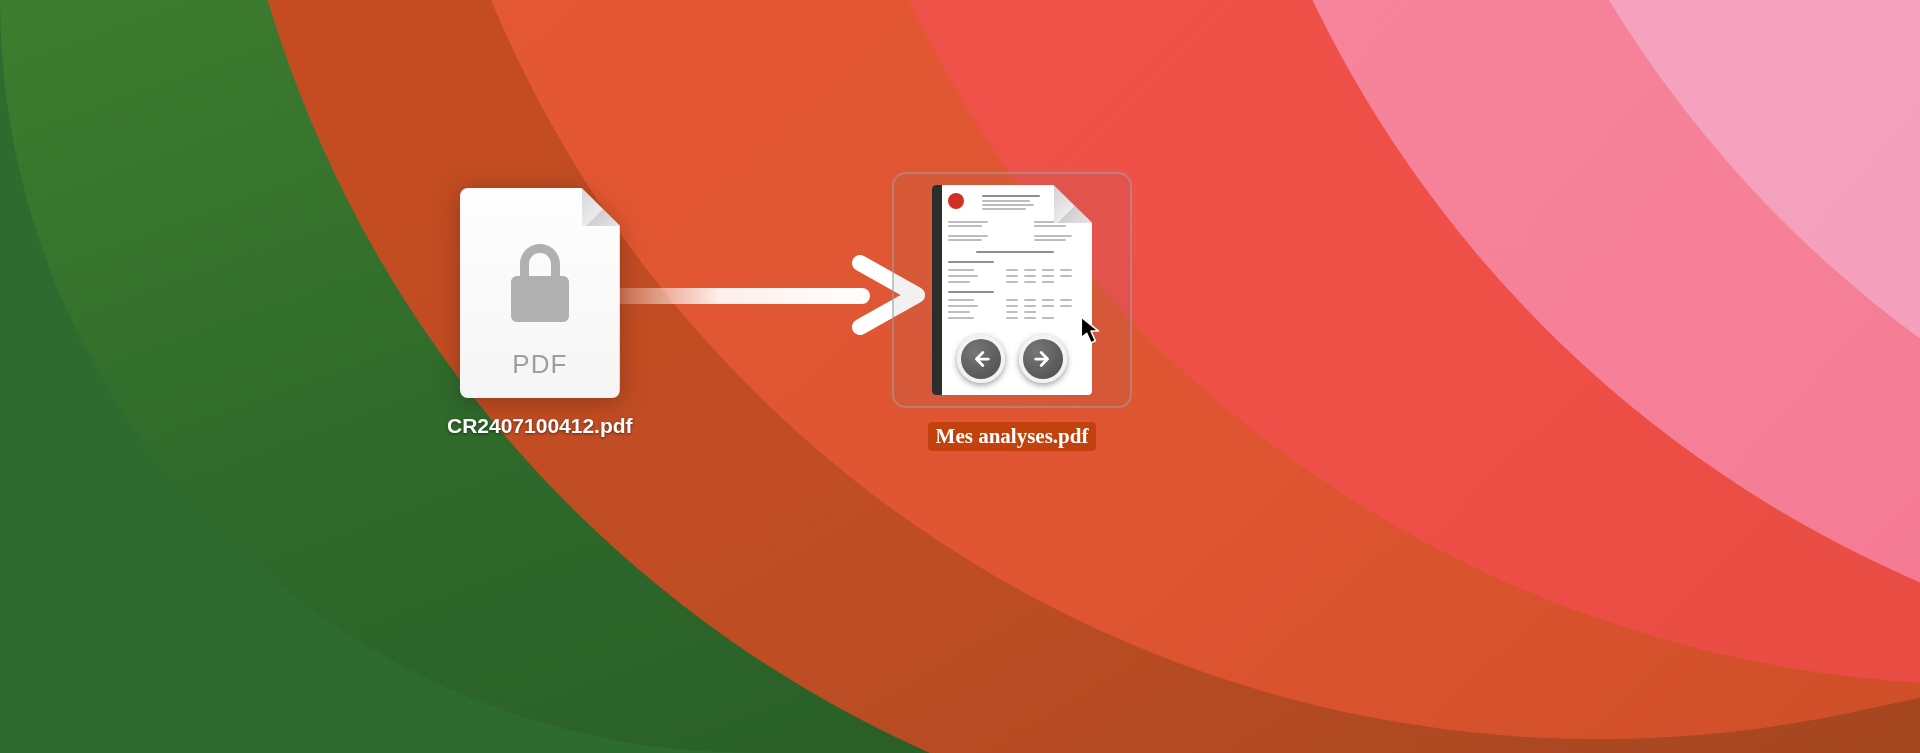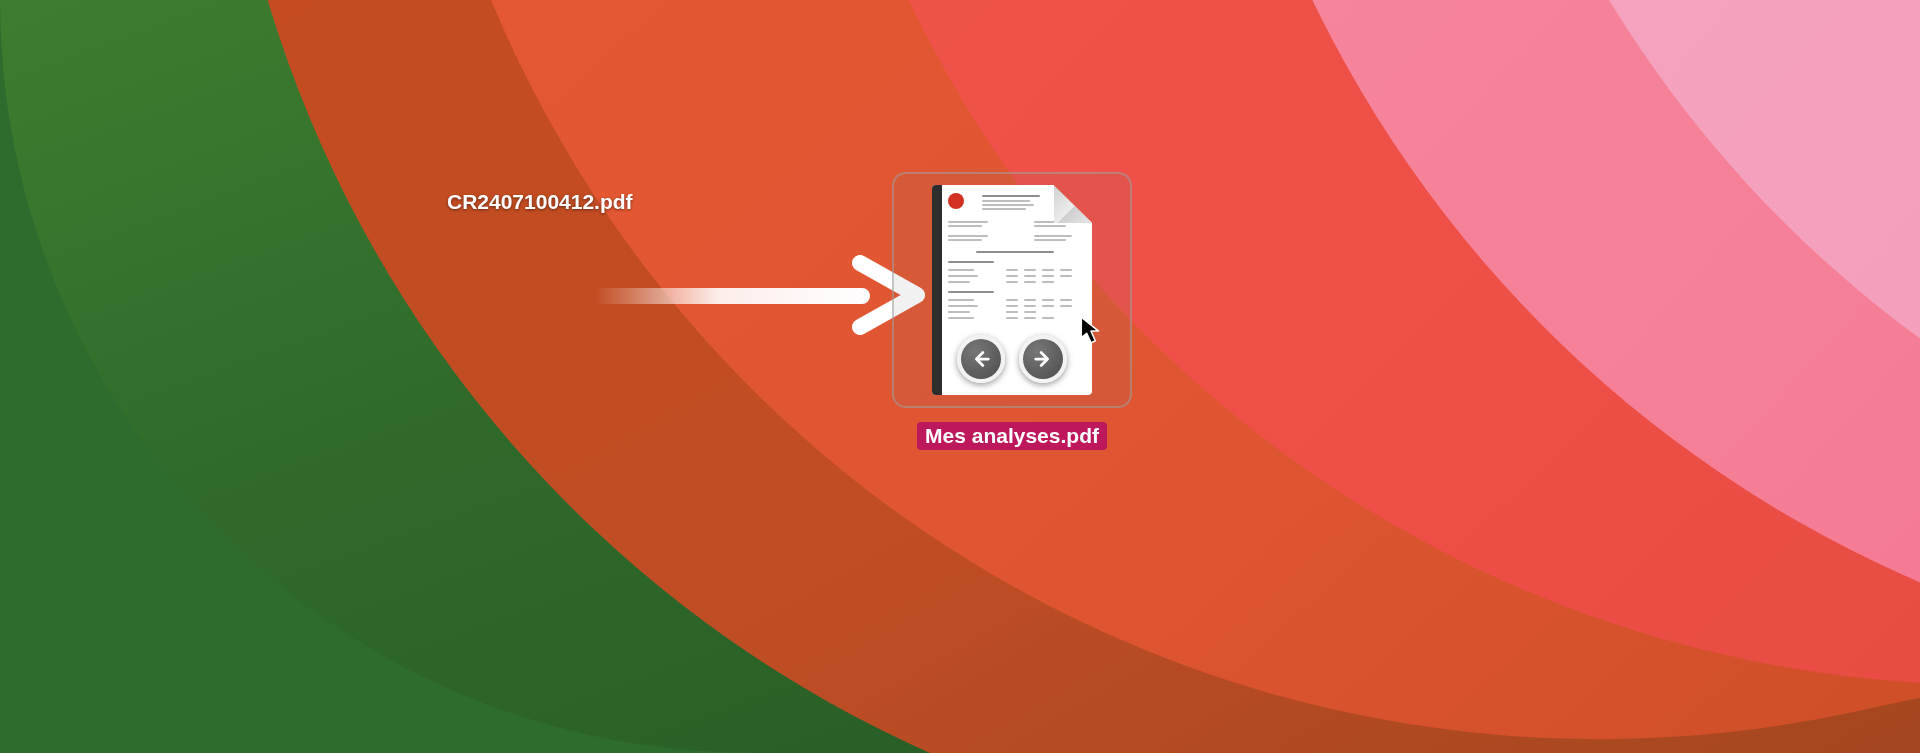--- a/index.html
+++ b/index.html
@@ -66,22 +66,23 @@
   .file-label {
     font-size: 21px;
     font-weight: 600;
     color: #fff;
     text-shadow: 0 1px 3px rgba(0,0,0,0.5);
     padding: 2px 8px;
     border-radius: 4px;
     white-space: nowrap;
   }
   .file-label.selected {
-    background: #be185d;
+    background: #c2410c;
     text-shadow: none;
+    font-family: Liberation Serif, serif;
   }
 
   
   .pdf-icon-wrap {
     width: 160px;
     height: 210px;
     position: relative;
     filter: drop-shadow(0 4px 12px rgba(0,0,0,0.25));
   }
   .page-sheet {
@@ -182,20 +183,28 @@
 <div class="wallpaper">
   <div class="band band-green"></div>
   <div class="band band-orange-dk"></div>
   <div class="band band-orange"></div>
   <div class="band band-red"></div>
   <div class="band band-pink"></div>
   <div class="band band-pink-lite"></div>
 </div>
 
 <div class="desktop-item" id="item-left">
+  <div class="pdf-icon-wrap">
+    <div class="page-sheet"></div>
+    <div class="page-fold"></div>
+    <svg class="lock-svg" width="66" height="78" viewBox="0 0 66 78">
+      <path fill="#b0b0b0" d="M33 0c-11 0-20 9-20 20v12h-3c-3.3 0-6 2.7-6 6v34c0 3.3 2.7 6 6 6h46c3.3 0 6-2.7 6-6V38c0-3.3-2.7-6-6-6h-3V20C53 9 44 0 33 0zm0 9c6.1 0 11 4.9 11 11v12H22V20c0-6.1 4.9-11 11-11z"></path>
+    </svg>
+    <div class="pdf-text">PDF</div>
+  </div>
   <div class="file-label">CR2407100412.pdf</div>
 </div>
 
 <svg class="transfer-arrow" viewBox="0 0 330 80">
   <defs>
     <linearGradient id="fadew" x1="0" y1="0" x2="1" y2="0">
       <stop offset="0" stop-color="#ffffff" stop-opacity="0"></stop>
       <stop offset="0.45" stop-color="#ffffff" stop-opacity="0.9"></stop>
       <stop offset="1" stop-color="#ffffff" stop-opacity="1"></stop>
     </linearGradient>

